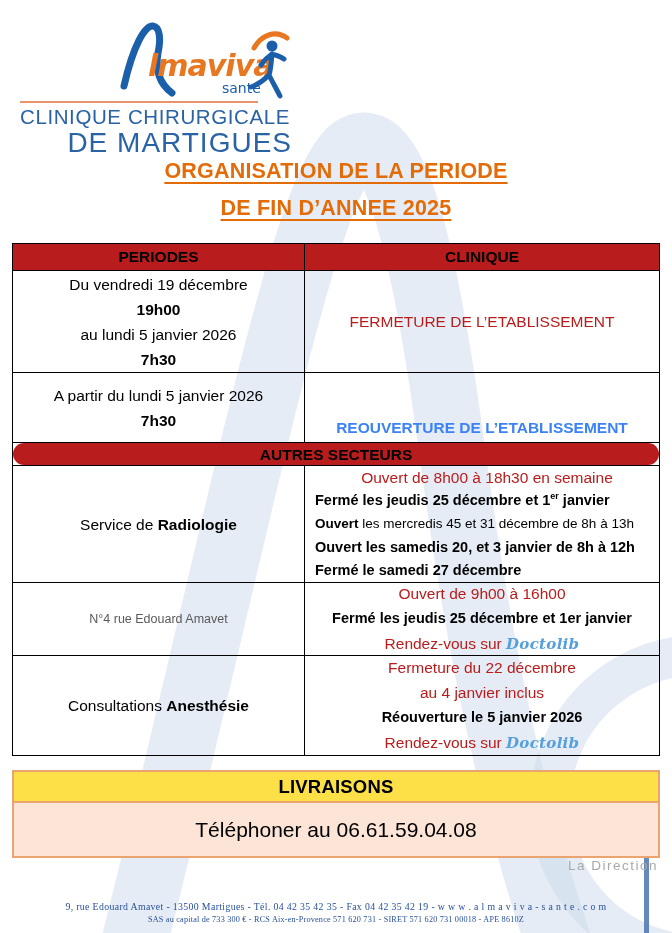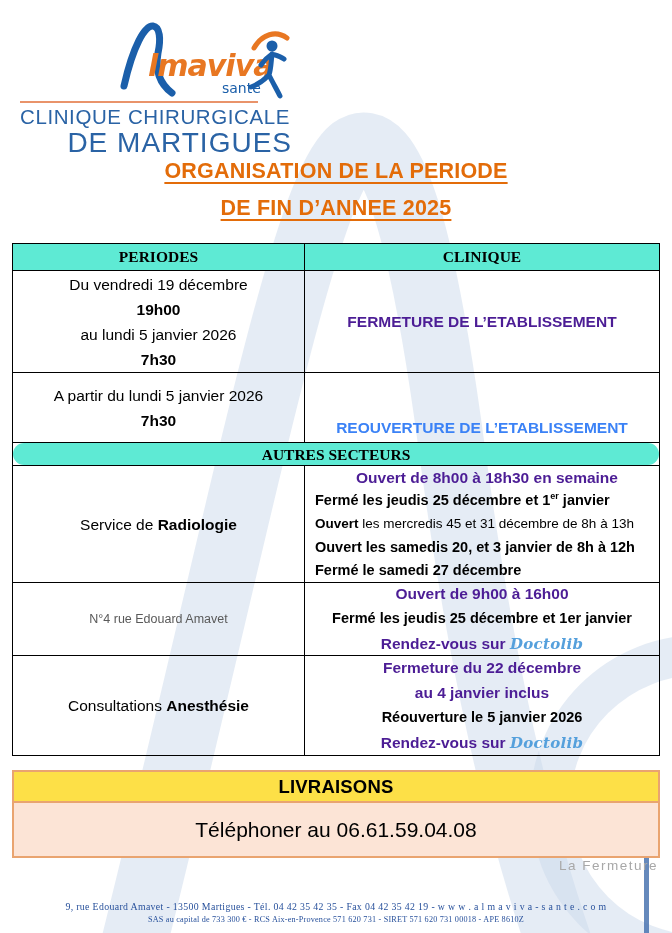--- a/index.html
+++ b/index.html
@@ -29,32 +29,32 @@
   .title div + div{margin-top:12px;}
 
   
   .main-table{top:243px;left:12px;width:648px;border:1.6px solid #000;box-sizing:border-box;}
   .mrow{display:flex;border-top:1.6px solid #000;box-sizing:border-box;}
   .mrow:first-child{border-top:none;}
   .cl{width:45.2%;border-right:1.6px solid #000;box-sizing:border-box;}
   .cr{flex:1;box-sizing:border-box;}
   .cell{display:flex;flex-direction:column;justify-content:center;align-items:center;
         text-align:center;font-size:15.5px;line-height:25px;}
-  .peach{background:#5eead4;font-family:Liberation Serif, serif;}
+  .peach{background:#b91c1c;}
   .hrow{height:26px;}
   .hrow .cell{font-weight:700;font-size:15.5px;line-height:26px;}
   .r1{height:102px;}
   .r2{height:70px;}
   .sect{height:23px;}
   .sect .cell{font-weight:700;line-height:23px;font-size:15.5px;border-radius:11px;}
   .r-rad{height:117px;}
   .r-ext{height:73px;}
   .r-ane{height:100px;}
   .b{font-weight:700;}
-  .or{color:#4c1d95;font-weight:700;}
+  .or{color:#b91c1c;font-weight:400;}
   .bl{color:#3b82f6;font-weight:700;margin-top:40px;}
   .gray-sub{color:#595959;font-size:12.5px;line-height:17px;font-weight:400;}
   .rad-lines{align-items:stretch;text-align:left;padding-left:10px;line-height:23.2px;}
   .rad-lines .c{text-align:center;padding-left:0;}
   .fs14{font-size:14.5px;}
   .fs13{font-size:13.5px;font-weight:400;}
   .doctolib{color:#55a0dc;font-family:"DejaVu Serif", serif;font-style:italic;
             font-weight:700;font-size:15px;letter-spacing:.3px;}
   sup{font-size:9px;vertical-align:super;line-height:0;}
 
@@ -185,18 +185,18 @@
     </div>
   </div>
 
 </div>
 
 <div class="layer livraisons">
   <div class="liv-head">LIVRAISONS</div>
   <div class="liv-phone">Téléphoner au 06.61.59.04.08</div>
 </div>
 
-<div class="layer signature">La Fermeture</div>
+<div class="layer signature">La Direction</div>
 
 <div class="layer footer">
   <div class="f1">9, rue Edouard Amavet - 13500 Martigues - Tél. 04 42 35 42 35 - Fax 04 42 35 42 19 - w w w . a l m a v i v a - s a n t e . c o m</div>
   <div class="f2">SAS au capital de 733 300 € - RCS Aix-en-Provence 571 620 731 - SIRET 571 620 731 00018 - APE 8610Z</div>
 </div>
 
 </body></html>

